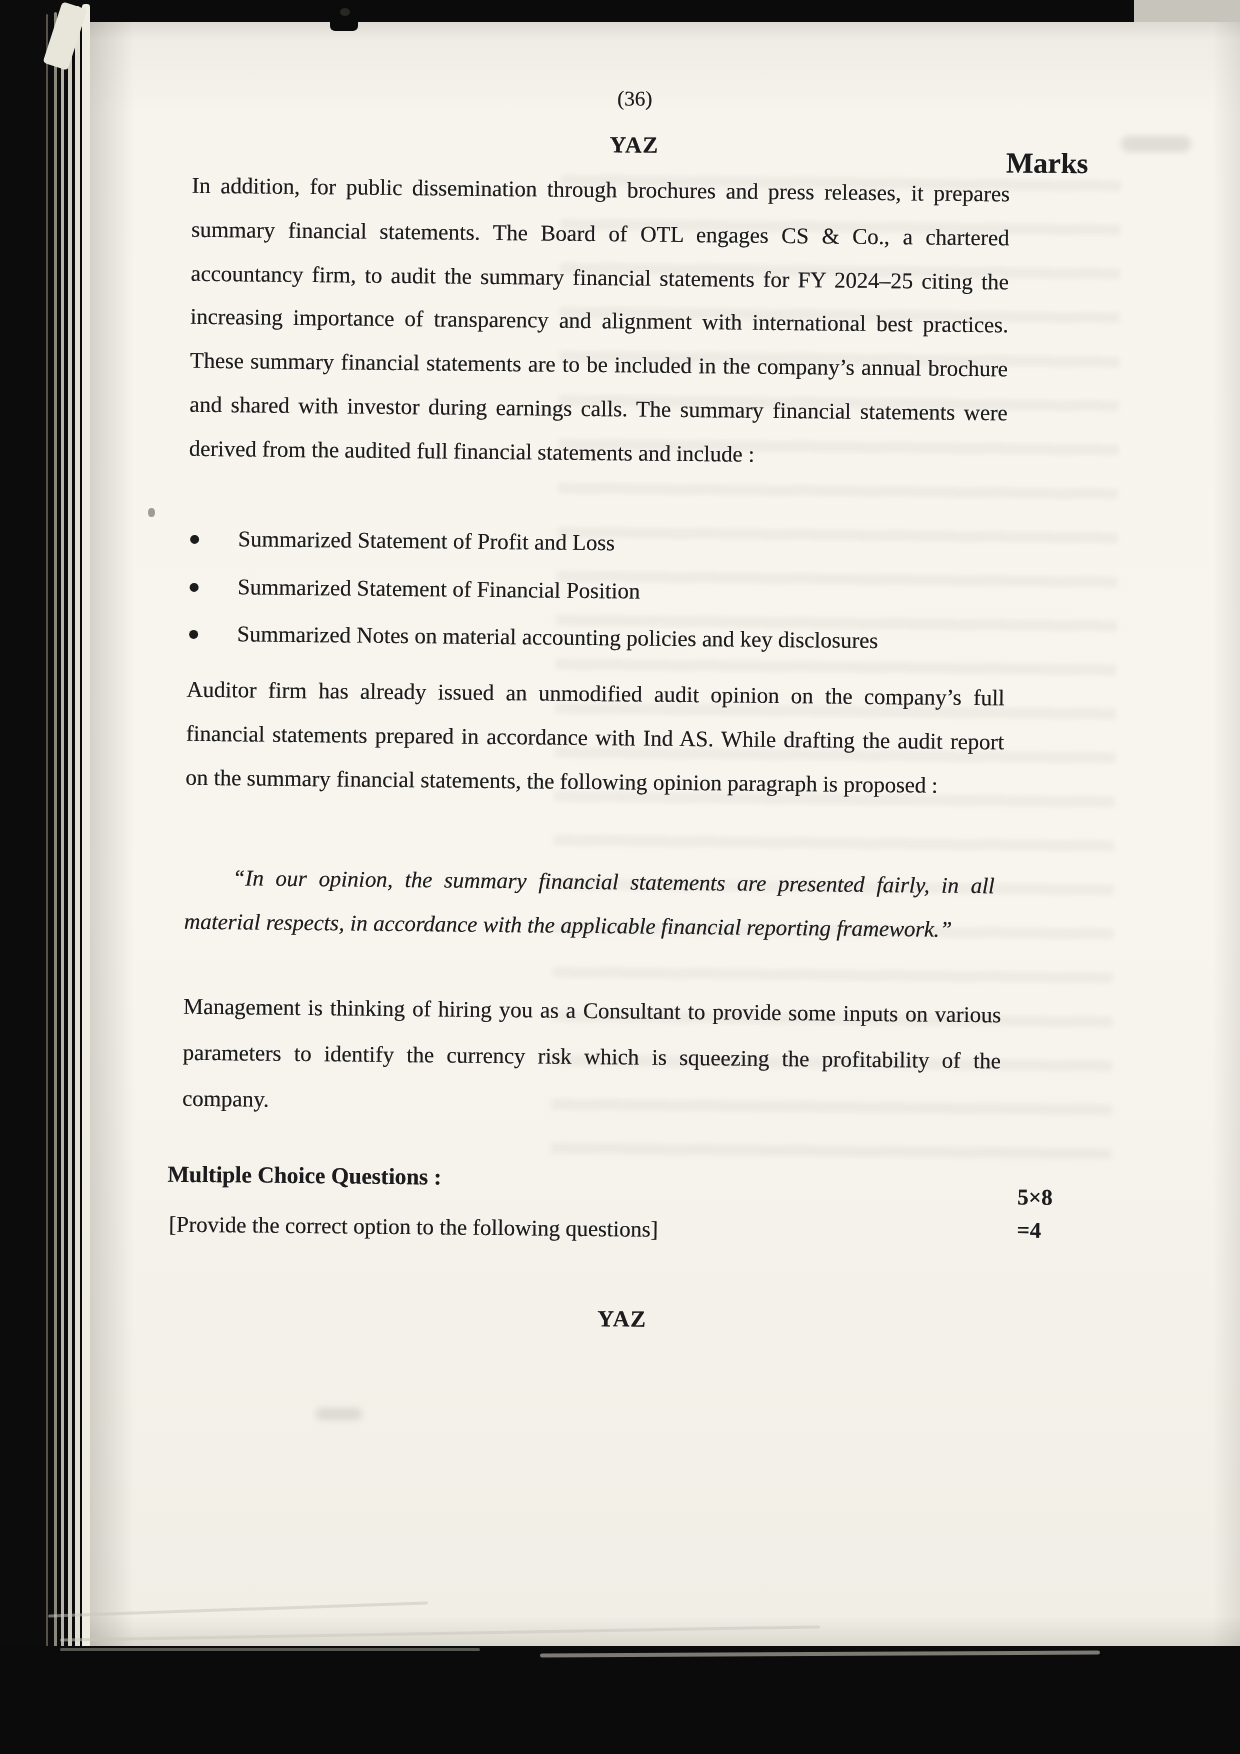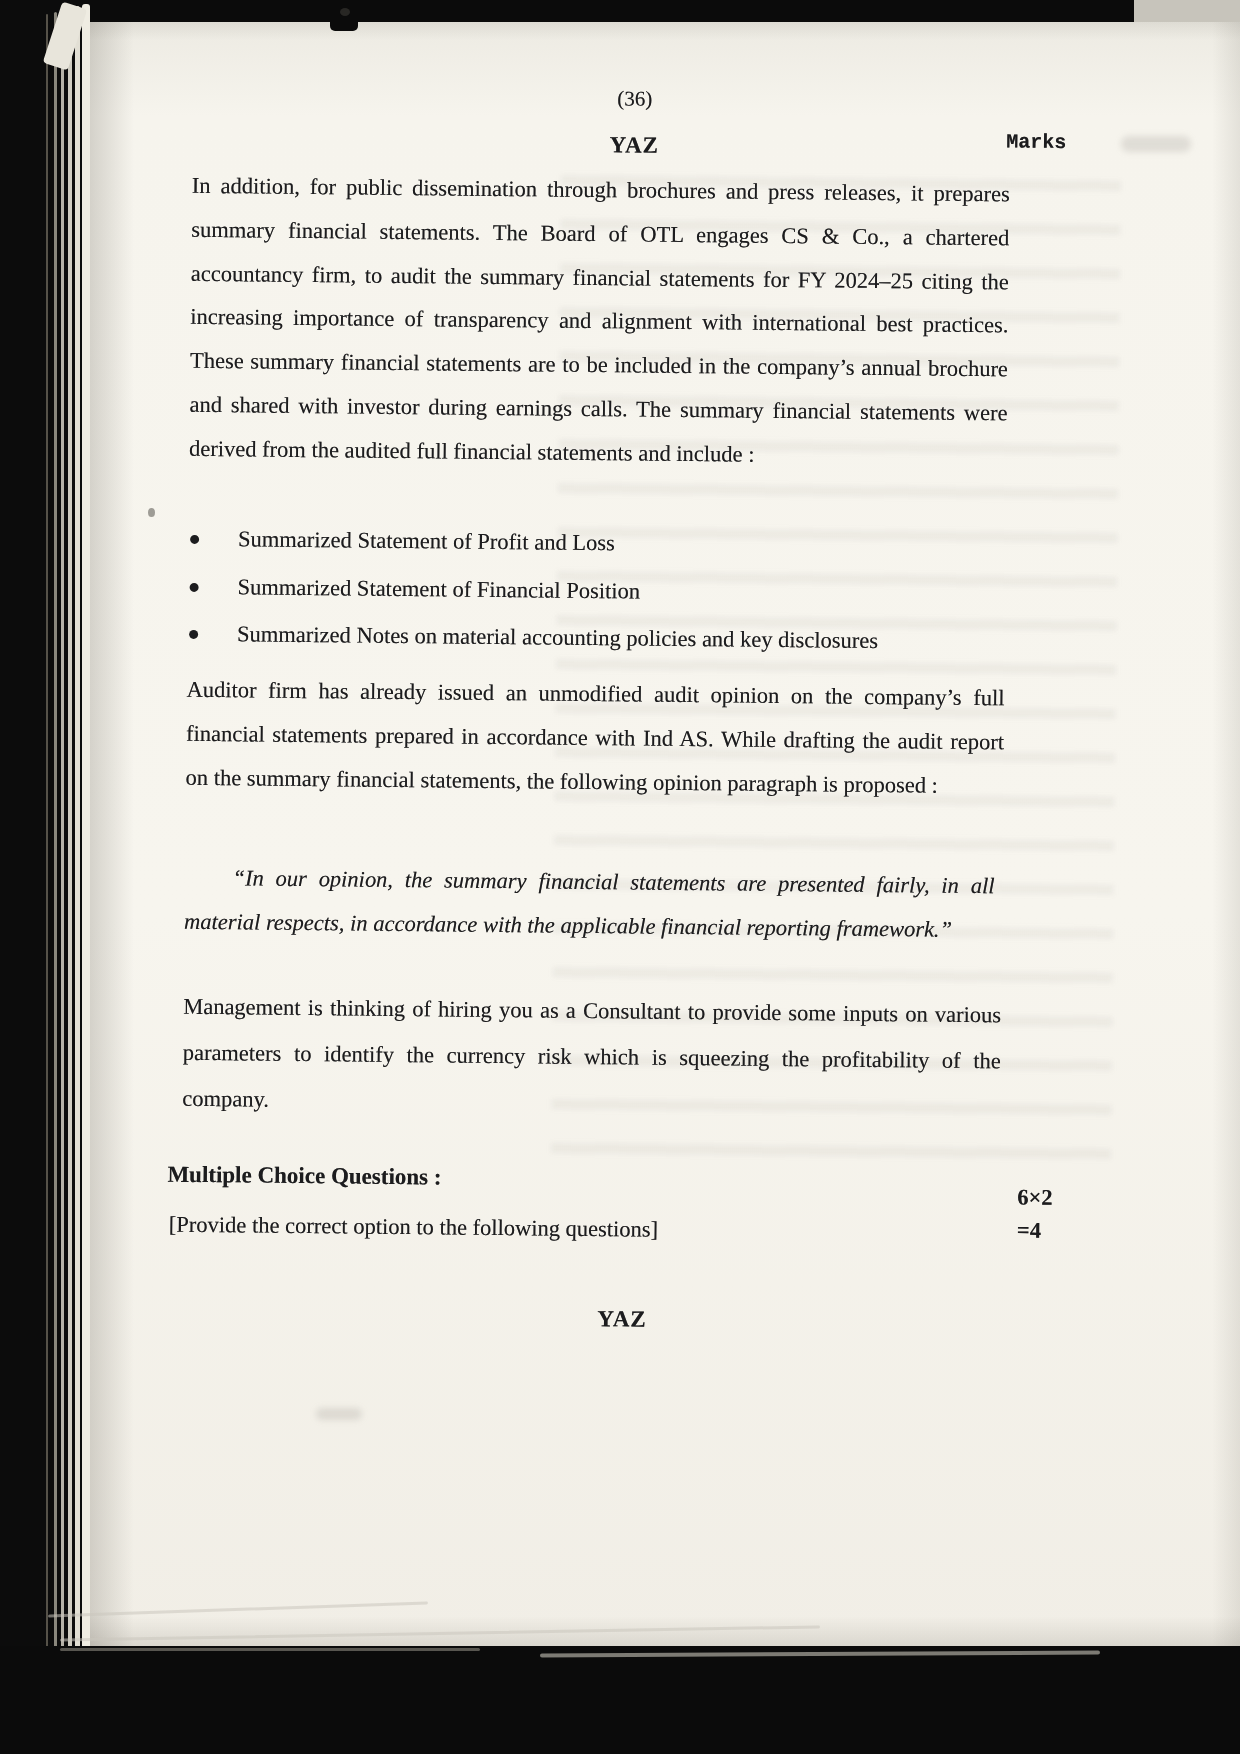--- a/index.html
+++ b/index.html
@@ -23,21 +23,21 @@
          filter:blur(2.5px);transform:rotate(.6deg);}
   .smudge{position:absolute;background:rgba(120,118,110,.18);filter:blur(3px);border-radius:8px;}
 
   
   .content{position:absolute;inset:0;transform:rotate(.6deg);transform-origin:120px 150px;
            color:#1c1c1e;text-shadow:0 0 .5px rgba(25,25,25,.55);}
 
   .center-col{position:absolute;left:0;width:1096px;text-align:center;}
   .pageno{top:64px;font-size:21px;}
   .headline{top:110px;font-size:23px;font-weight:bold;letter-spacing:1px;}
-  .marks{position:absolute;left:920px;top:104px;font-size:20px;font-weight:bold;font-family:Liberation Mono, monospace;}
+  .marks{position:absolute;left:920px;top:120px;font-size:29px;font-weight:bold;}
 
   .para{position:absolute;left:106px;width:818px;margin:0;font-size:22.5px;line-height:43.8px;text-align:justify;}
   .para3{line-height:46px;}
 
   .bullet{position:absolute;left:108px;display:flex;align-items:center;font-size:22.5px;}
   .dot{width:9px;height:9px;border-radius:50%;background:#1c1c1e;margin-right:39px;flex:none;}
 
   .quote{position:absolute;left:106px;width:810px;margin:0;font-size:22.5px;line-height:43.6px;
          font-style:italic;text-align:justify;text-indent:48px;}
 
@@ -91,21 +91,21 @@
 
       <p class="para" style="top:650px;">Auditor firm has already issued an unmodified audit opinion on the company’s full financial statements prepared in accordance with Ind AS. While drafting the audit report on the summary financial statements, the following opinion paragraph is proposed :</p>
 
       <p class="quote" style="top:838px;">“In our opinion, the summary financial statements are presented fairly, in all material respects, in accordance with the applicable financial reporting framework.”</p>
 
       <p class="para para3" style="top:966px;">Management is thinking of hiring you as a Consultant to provide some inputs on various parameters to identify the currency risk which is squeezing the profitability of the company.</p>
 
       <div class="mcq-heading">Multiple Choice Questions :</div>
       <div class="mcq-instruction">[Provide the correct option to the following questions]</div>
       <div class="mcq-marks">
-        <div>6×2</div>
+        <div>5×8</div>
         <div>=4</div>
       </div>
 
       <div class="center-col footer">YAZ</div>
     </div>
   </div>
 
   <div class="band-top"></div>
   <div class="band-top-right"></div>
   <div class="notch"></div>

